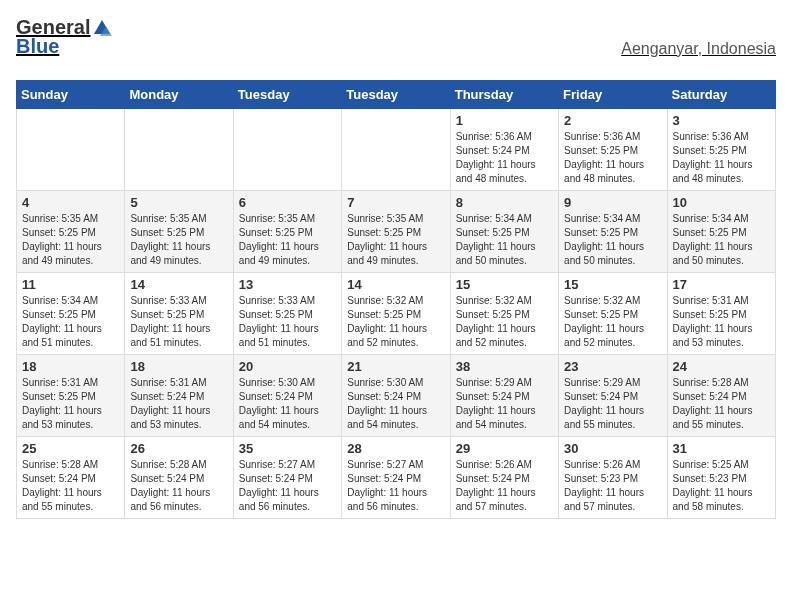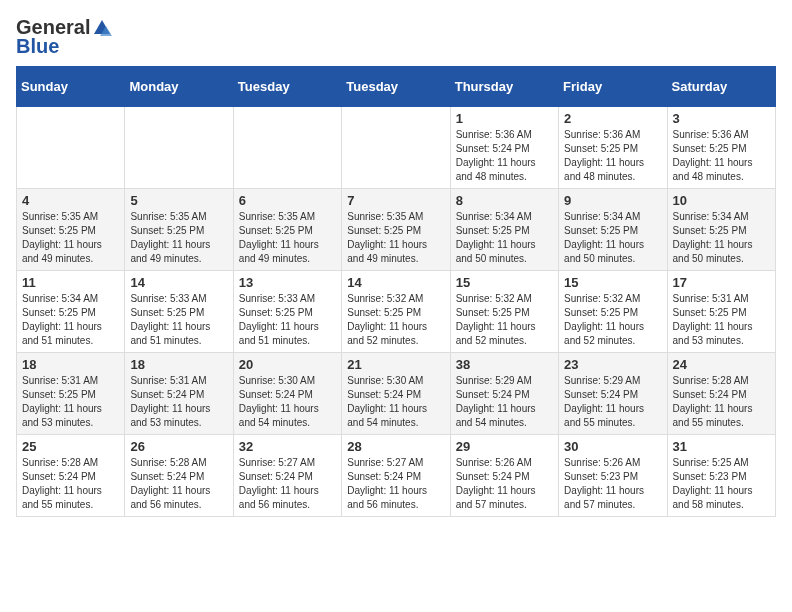--- a/index.html
+++ b/index.html
@@ -7,21 +7,22 @@
       font-family: Arial, sans-serif;
       background: #fff;
       width: 792px;
       min-height: 612px;
       padding: 16px;
     }
     .header {
       display: flex;
       justify-content: space-between;
       align-items: flex-end;
-      margin-bottom: 8px;
+      margin-bottom: 22px;
+      text-decoration: underline;
     }
     .logo {
       display: flex;
       flex-direction: column;
       align-items: flex-start;
     }
     .logo-text {
       display: flex;
       align-items: center;
     }
@@ -53,21 +54,21 @@
       color: #555;
     }
     .calendar {
       width: 100%;
       border-collapse: collapse;
       border: 1px solid #ccc;
     }
     .calendar th {
       background: #2255a4;
       color: #fff;
-      padding: 12px 4px;
+      padding: 6px 4px;
       font-size: 13px;
       text-align: left;
       border: 1px solid #2255a4;
       margin-left: 42px;
     }
     .calendar td {
       vertical-align: top;
       padding: 4px 5px;
       border: 1px solid #ddd;
       font-size: 10.5px;
@@ -105,20 +106,21 @@
     <div class="logo-text">
       <span class="logo-general">General</span>
       <svg class="logo-icon" viewBox="0 0 20 20">
         <polygon points="10,2 18,16 2,16" fill="#2255a4"></polygon>
         <polygon points="14,8 20,18 8,18" fill="#4488cc" opacity="0.7"></polygon>
       </svg>
     </div>
     <span class="logo-blue" style="margin-top:-4px;">Blue</span>
   </div>
   <div class="title-area">
+    <div class="location">Aenganyar, Indonesia</div>
   </div>
 </div>
 
 <table class="calendar">
   <thead>
     <tr>
     <th>Sunday</th>
         <th>Monday</th>
         <th>Tuesday</th>
         <th>Tuesday</th>
@@ -317,21 +319,21 @@
 and 55 minutes.</div>
         </td>
         <td>
           <span class="day-number">26</span>
           <div class="day-info" style="white-space: pre-line;">Sunrise: 5:28 AM
 Sunset: 5:24 PM
 Daylight: 11 hours
 and 56 minutes.</div>
         </td>
         <td>
-          <span class="day-number">32</span>
+          <span class="day-number">35</span>
           <div class="day-info" style="white-space: pre-line;">Sunrise: 5:27 AM
 Sunset: 5:24 PM
 Daylight: 11 hours
 and 56 minutes.</div>
         </td>
         <td>
           <span class="day-number">28</span>
           <div class="day-info" style="white-space: pre-line;">Sunrise: 5:27 AM
 Sunset: 5:24 PM
 Daylight: 11 hours

